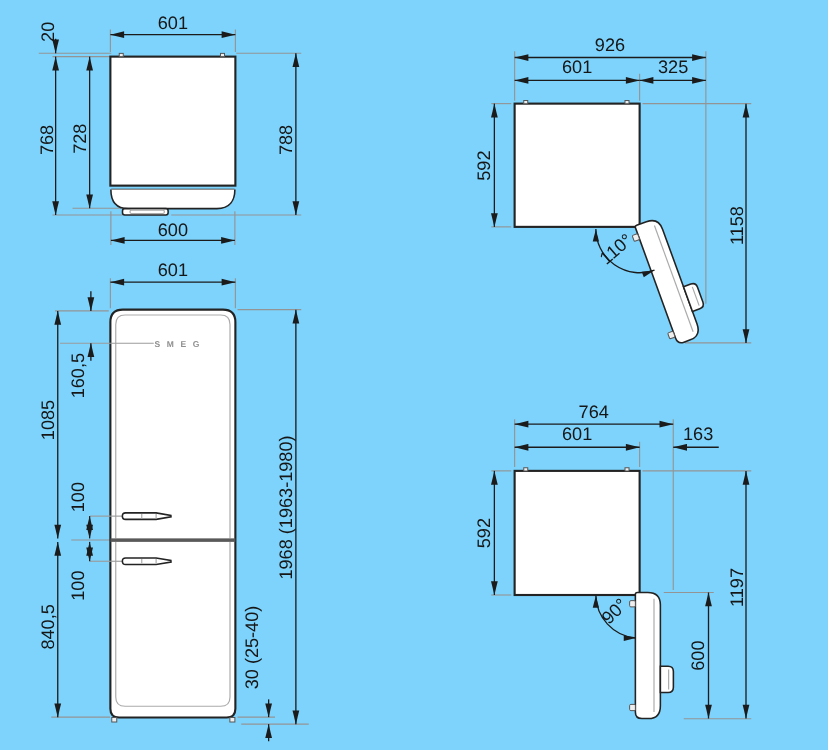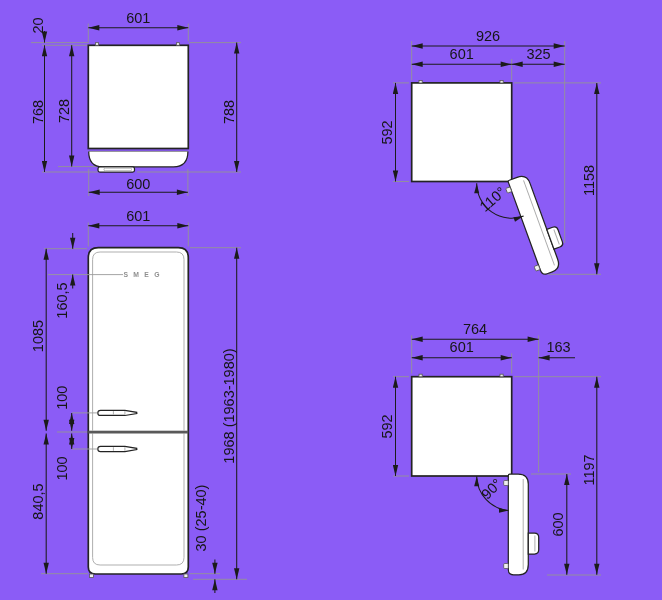--- a/index.html
+++ b/index.html
@@ -1,16 +1,16 @@
 <!DOCTYPE html>
 <html><head>
 <meta charset="utf-8">
 <style>
   html,body{margin:0;padding:0;background:#fff;}
-  #stage{position:relative;width:662px;height:600px;background:#8b5cf6;overflow:hidden;
+  #stage{position:relative;width:662px;height:600px;background:#7dd3fc;overflow:hidden;
          font-family:"Liberation Sans",sans-serif;}
   svg{position:absolute;left:0;top:0;}
   .dim{stroke:#1b1b1b;stroke-width:1.05;fill:none;}
   .ext{stroke:#949494;stroke-width:0.9;fill:none;}
   .lead{stroke:#9b9b9b;stroke-width:0.9;fill:none;}
   .out{stroke:#232323;stroke-width:1.7;fill:#ffffff;}
   .out2{stroke:#232323;stroke-width:1.25;fill:#ffffff;}
   .thin{stroke:#232323;stroke-width:1;fill:none;}
   .inl{stroke:#ababab;stroke-width:0.95;fill:none;}
   .hinge{stroke:#555555;stroke-width:0.8;fill:#efefef;}

